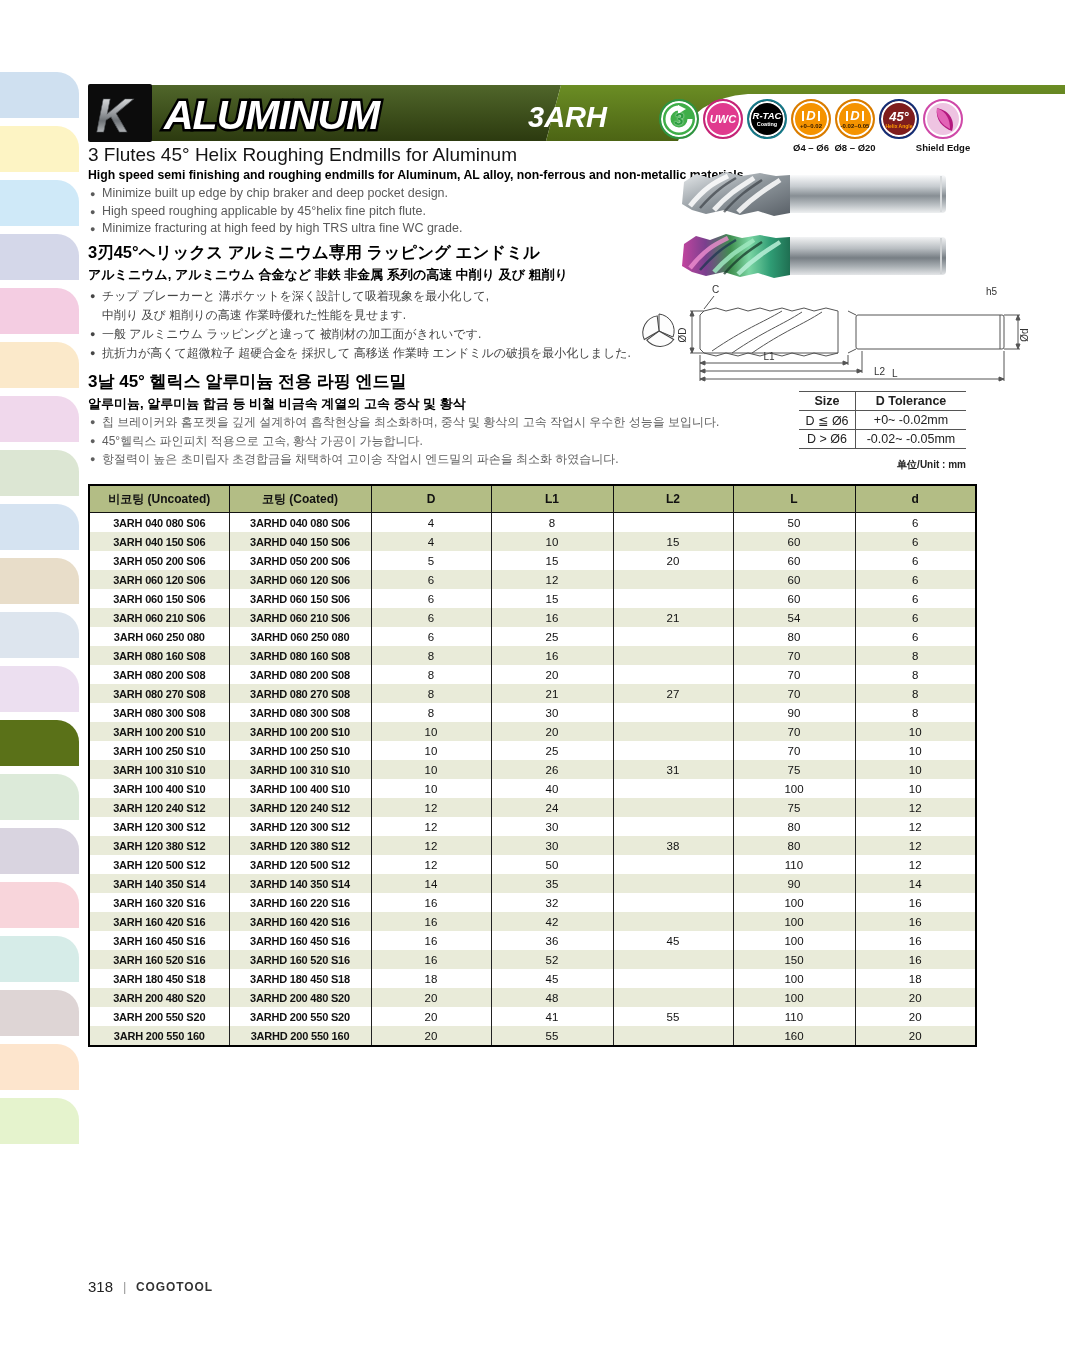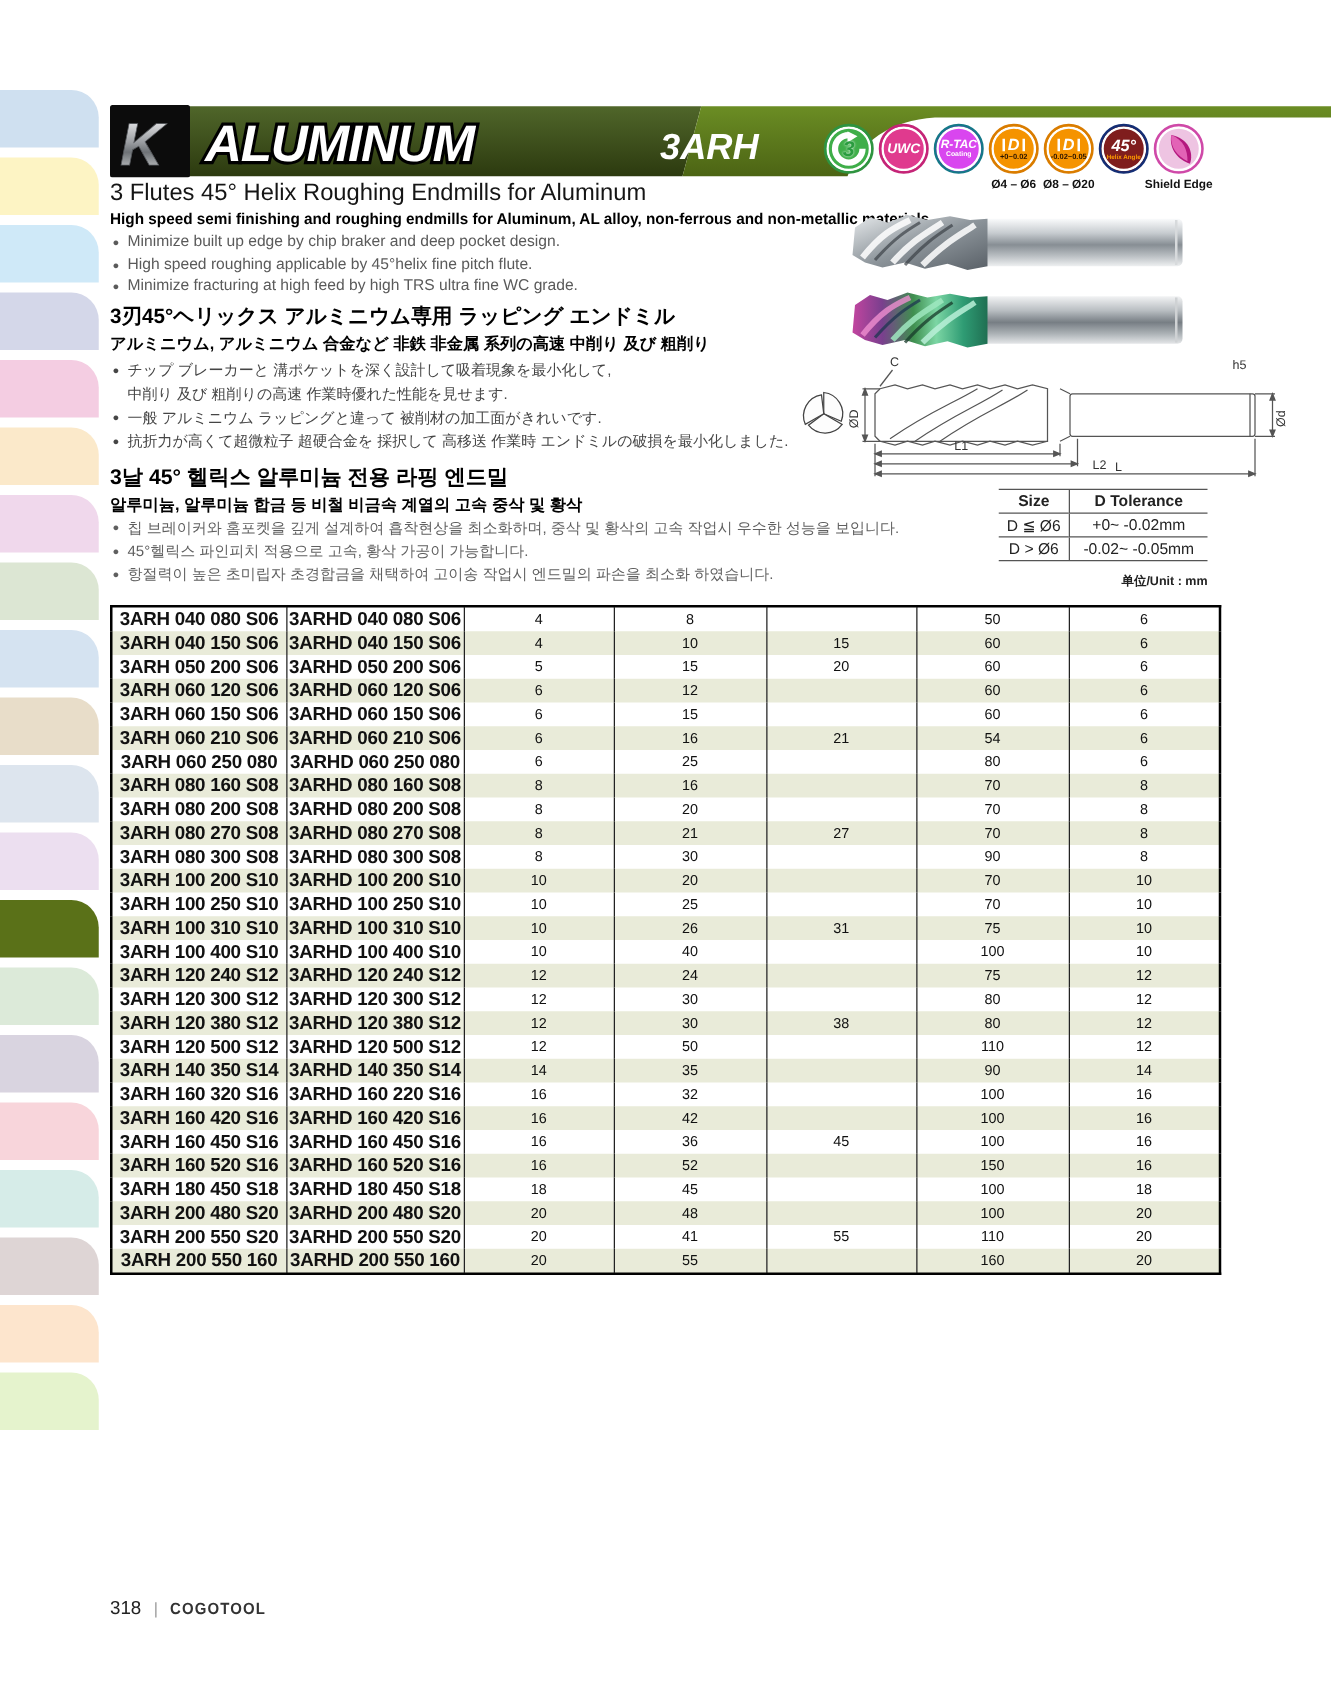--- a/index.html
+++ b/index.html
@@ -61,21 +61,21 @@
   
   #main-table{position:absolute;left:88px;top:484px;width:887px;border-collapse:collapse;
               border:2px solid #000;table-layout:fixed;}
   #main-table th{background:#b3bd85;border:1px solid #111;font-size:12px;font-weight:bold;
                  color:#111;padding:0;}
   #main-table thead tr:first-child th{height:29px;}
   #main-table thead tr:last-child th{height:26px;}
   #main-table td{border-left:1px solid #222;border-right:1px solid #222;height:19px;
                  text-align:center;font-size:11.5px;color:#111;padding:0;}
   #main-table tbody tr:nth-child(even){background:#e9ebd9;}
-  #main-table td.c-order{font-weight:bold;font-size:15px;letter-spacing:-.2px;}
+  #main-table td.c-order{font-weight:bold;font-size:11px;letter-spacing:-.2px;}
 
   
   #footer{position:absolute;left:88px;top:1278px;display:flex;align-items:center;gap:10px;}
   #footer .page{font-size:15px;font-weight:normal;color:#222;}
   #footer .sep{color:#999;font-size:13px;}
   #footer .brand{font-size:13px;font-weight:bold;letter-spacing:1px;color:#333;
                  transform:scaleX(.92);transform-origin:left;}
 </style>
 </head>
 <body>
@@ -139,21 +139,21 @@
     </div>
     <div class="b-label"></div>
   </div>
   <div class="badge-col">
     <div class="badge" style="background:#e03a8e;border-color:#c42577;">
       <span class="b-main" style="font-size:11px;">UWC</span>
     </div>
     <div class="b-label"></div>
   </div>
   <div class="badge-col">
-    <div class="badge" style="background:#d946ef;border-color:#157888;">
+    <div class="badge" style="background:#000000;border-color:#157888;">
       <span class="b-main" style="font-size:9.5px;">R-TAC</span>
       <span class="b-sub" style="font-size:5.5px;margin-top:1px;">Coating</span>
     </div>
     <div class="b-label"></div>
   </div>
   <div class="badge-col">
     <div class="badge" style="background:#f59300;border-color:#d97c00;">
       <span style="display:flex;align-items:center;gap:2px;">
           <span class="dbar"></span>
           <span class="b-main" style="font-size:13px;">D</span>
@@ -374,20 +374,29 @@
   <colgroup>
     <col style="width:140px">
       <col style="width:142px">
       <col style="width:120px">
     <col style="width:122px">
       <col style="width:120px">
       <col style="width:122px">
       <col style="width:121px">
   </colgroup>
   <thead>
+    <tr>
+      <th>비코팅 (Uncoated)</th>
+      <th>코팅 (Coated)</th>
+      <th>D</th>
+      <th>L1</th>
+      <th>L2</th>
+      <th>L</th>
+      <th>d</th>
+    </tr>
   </thead>
   <tbody id="spec-body">
       <tr>
         <td class="c-order">3ARH 040 080 S06</td>
         <td class="c-order">3ARHD 040 080 S06</td>
         <td>4</td>
         <td>8</td>
         <td></td>
         <td>50</td>
         <td>6</td>

